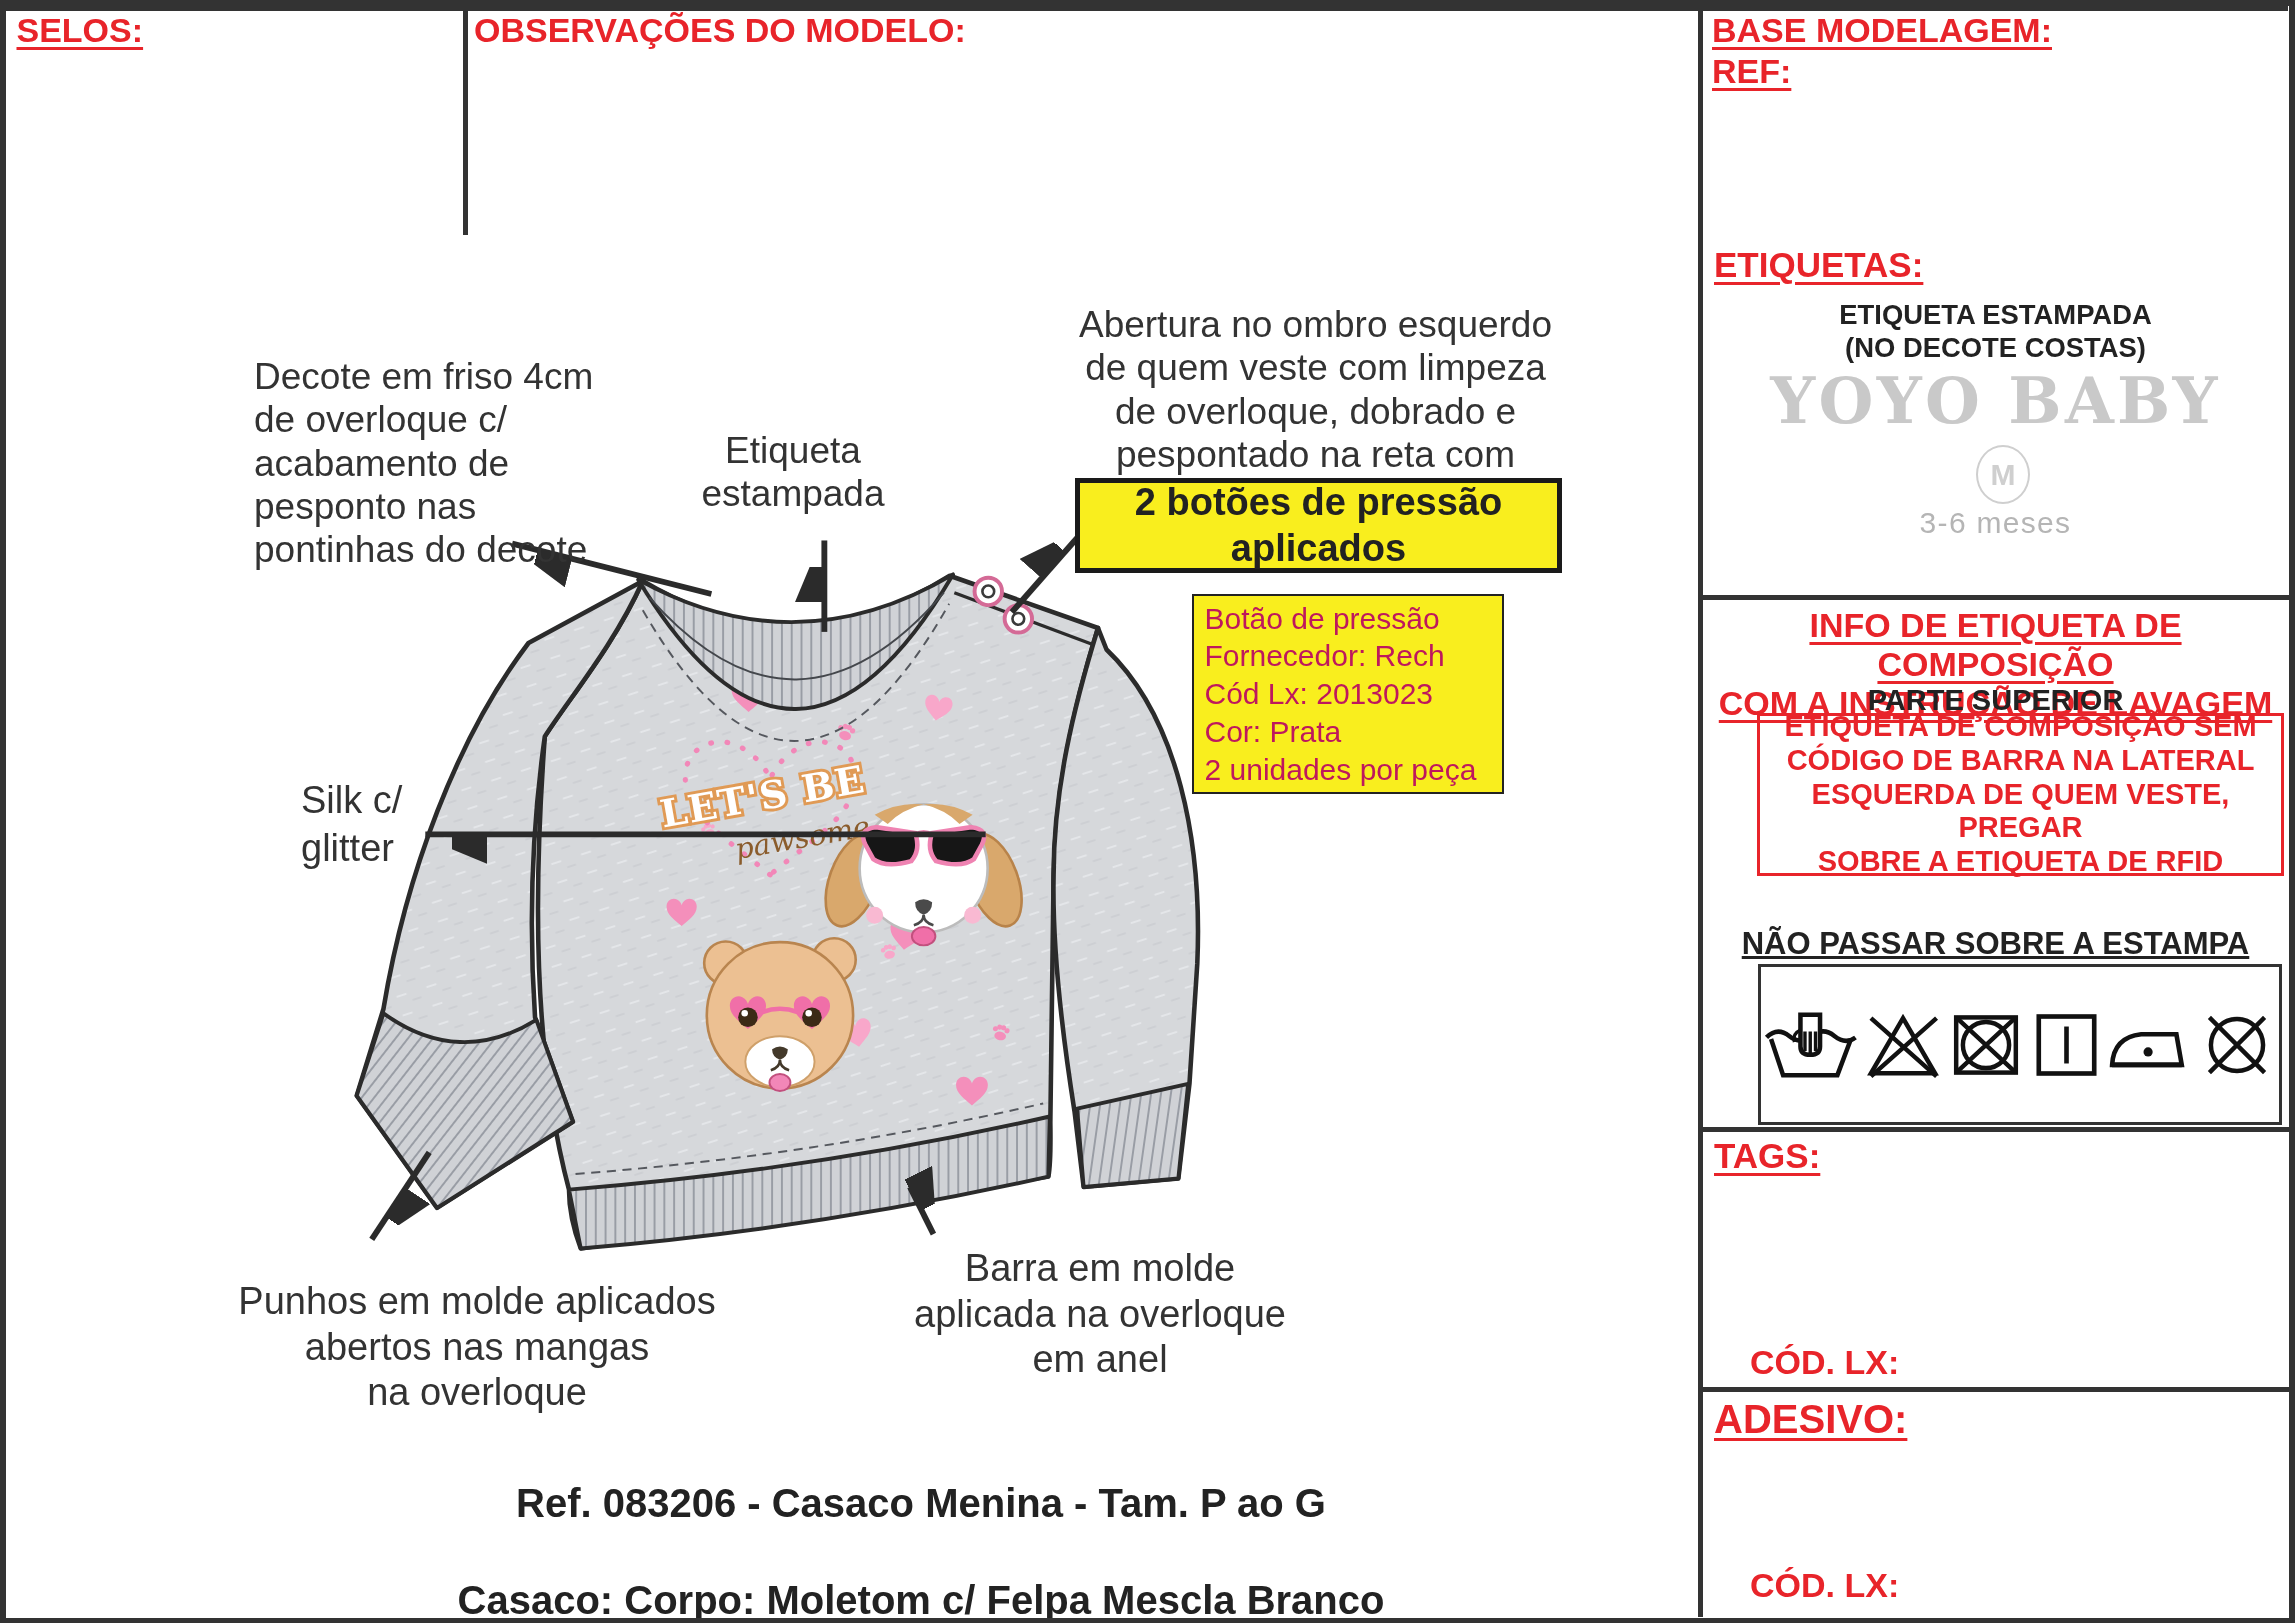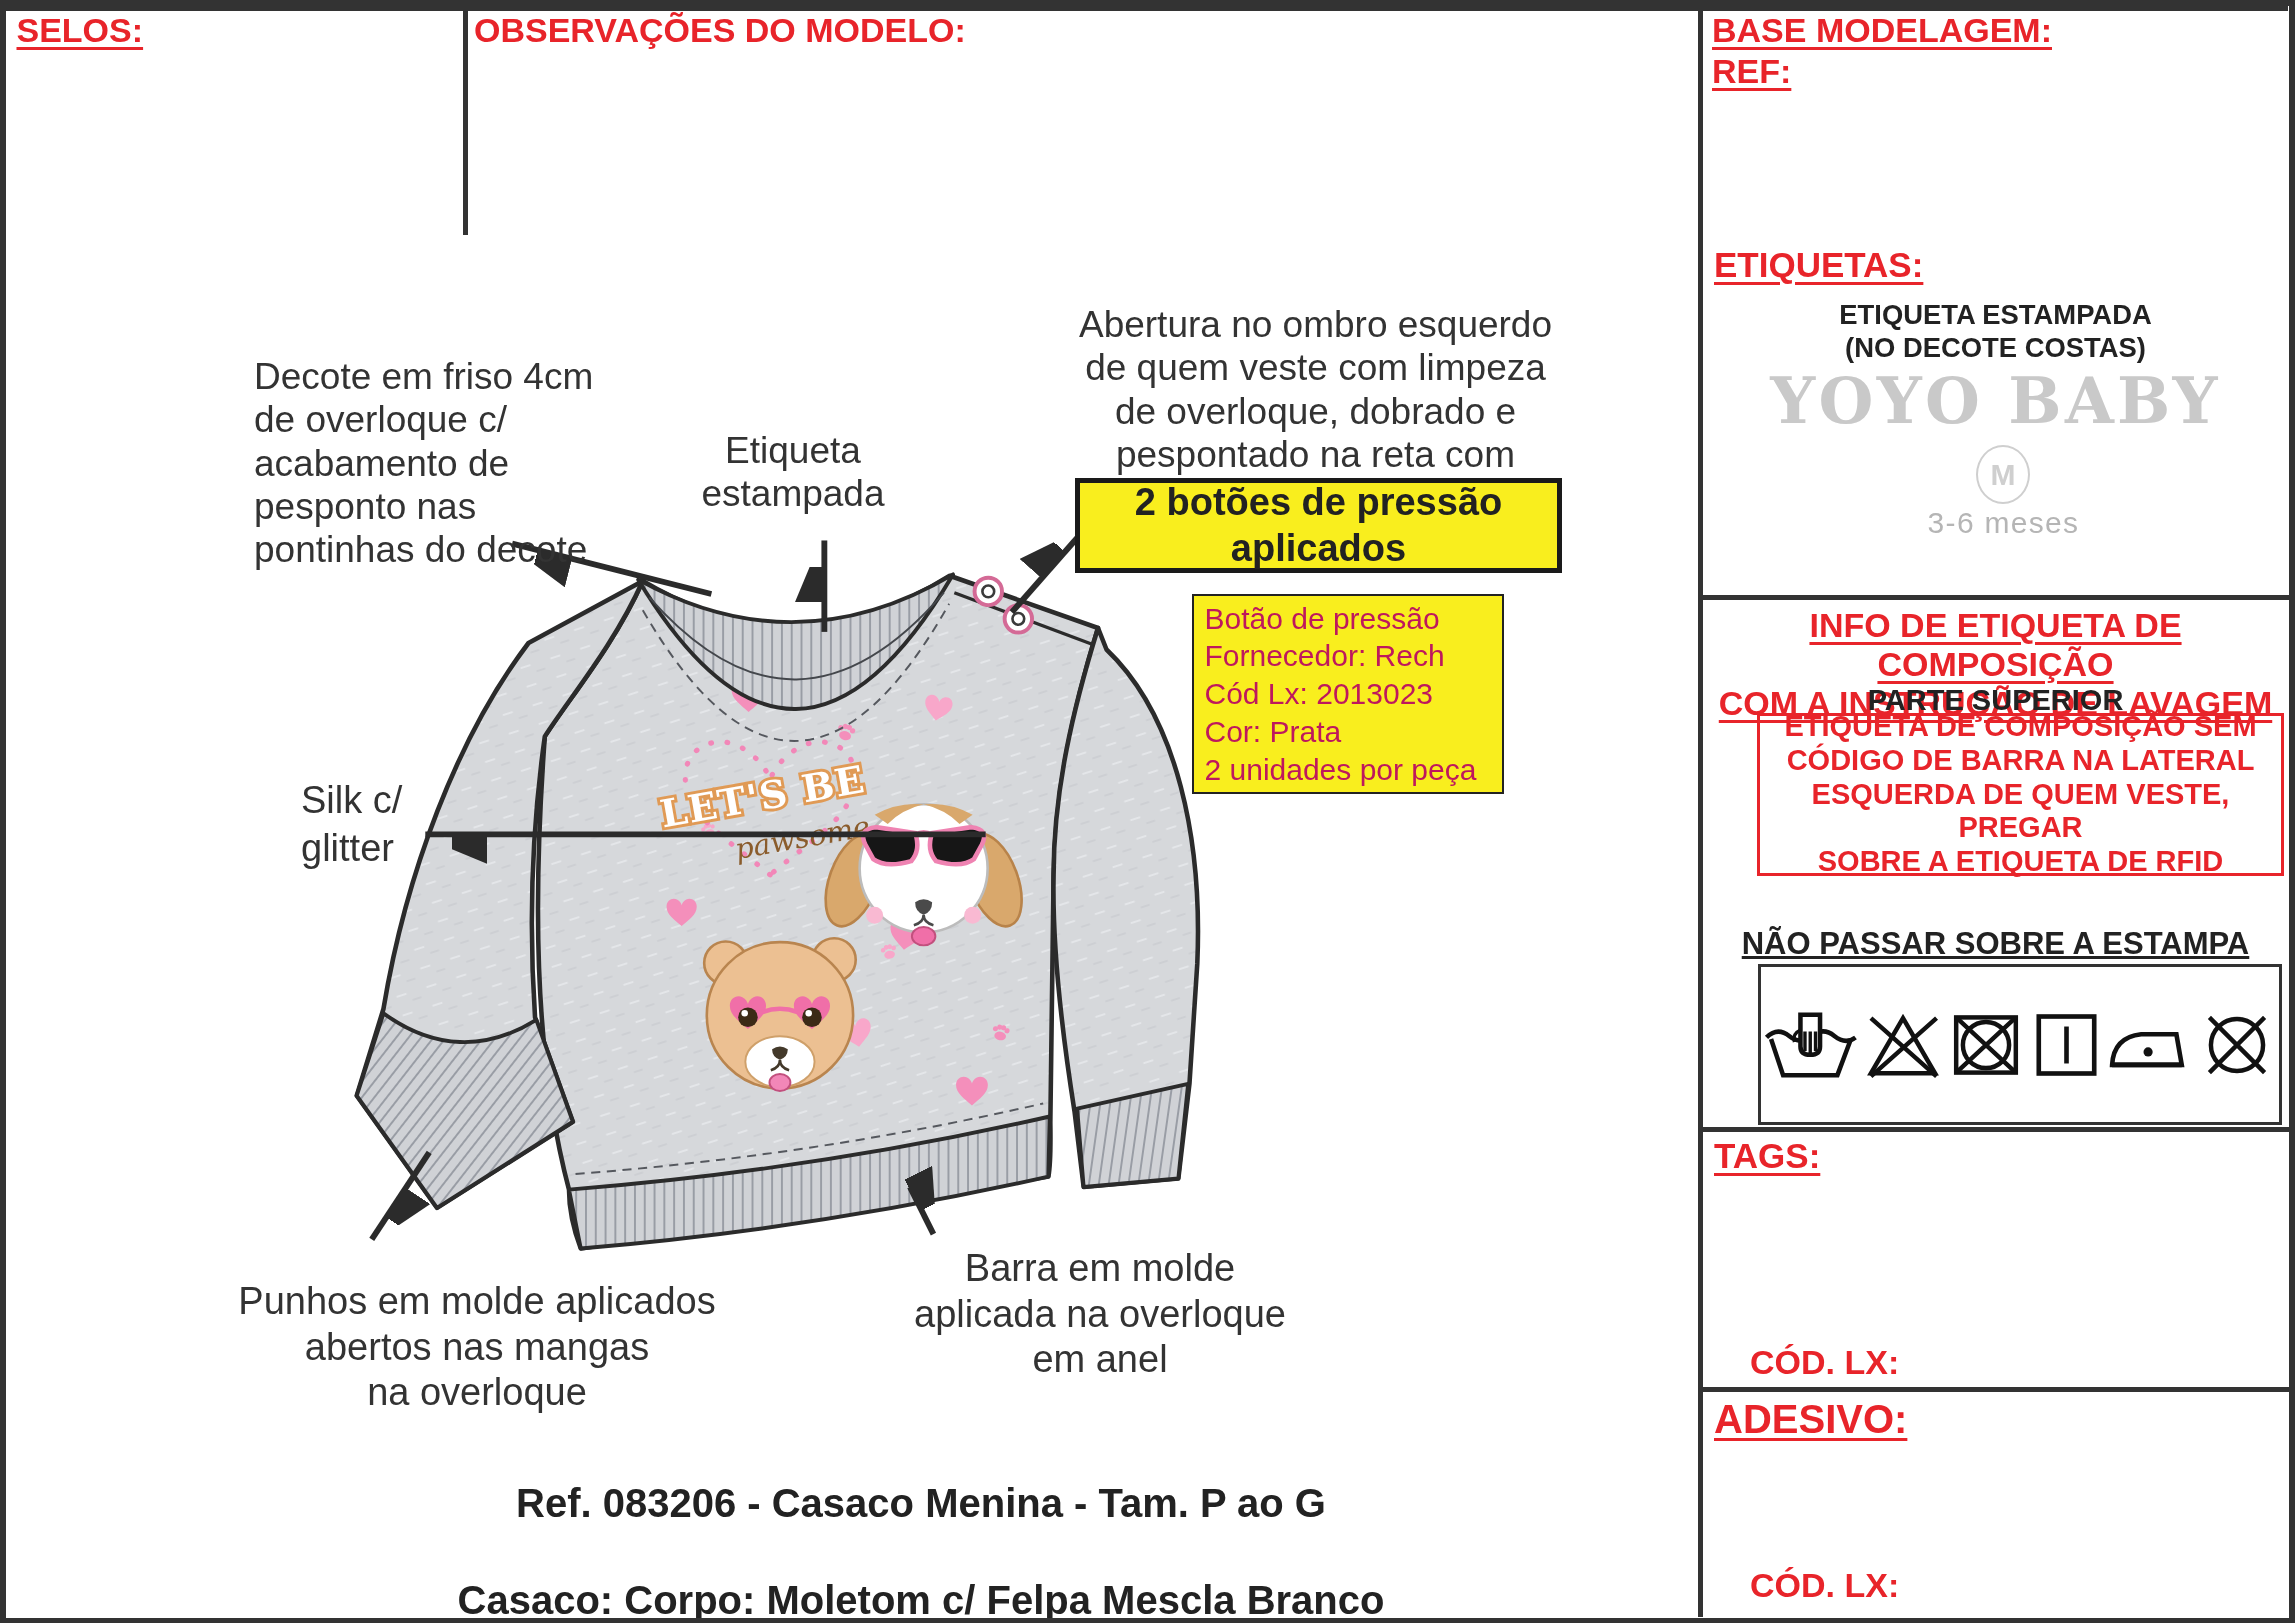--- a/index.html
+++ b/index.html
@@ -203,21 +203,21 @@
     
   </div>
 
   <div class="abs red-h" style="left:1708px;top:239px;font-size:35px;">ETIQUETAS:</div>
   <div class="abs blk-h center" style="left:1697px;top:293px;width:585px;font-size:27.4px;line-height:1.2;">ETIQUETA ESTAMPADA
 (NO DECOTE COSTAS)</div>
   <div class="abs center" style="left:1697px;top:358px;width:585px;font-family:'DejaVu Serif',serif;font-weight:bold;font-size:63px;color:#c9c9c9;letter-spacing:3.3px;z-index:4;">YOYO BABY</div>
   <div class="abs" style="left:1970px;top:439px;width:50px;height:55px;border:2.6px solid #cfcfcf;border-radius:50%;z-index:4;display:flex;align-items:center;justify-content:center;">
     <span style="font-size:30px;color:#cfcfcf;font-weight:bold;">M</span>
   </div>
-  <div class="abs center" style="left:1697px;top:500px;width:585px;font-size:30px;color:#b5b5b5;letter-spacing:1.3px;z-index:4;margin-left:8px;">3-6 meses</div>
+  <div class="abs center" style="left:1697px;top:500px;width:585px;font-size:30px;color:#b5b5b5;letter-spacing:1.3px;z-index:4;">3-6 meses</div>
 
   <div class="abs red-h center prelh" style="left:1697px;top:600px;width:585px;font-size:34px;">INFO DE ETIQUETA DE COMPOSIÇÃO
 COM A INSTRUÇÃO DE LAVAGEM</div>
   <div class="abs blk-h center" style="left:1697px;top:678px;width:585px;font-size:29px;">PARTE SUPERIOR</div>
   <div class="abs" style="left:1751px;top:707px;width:527px;height:163px;border:3.9px solid #e8242a;box-sizing:border-box;z-index:4;display:flex;align-items:center;justify-content:center;">
     <div class="prelh center" style="color:#e8242a;font-weight:bold;font-size:29px;line-height:1.17;">ETIQUETA DE COMPOSIÇÃO SEM
 CÓDIGO DE BARRA NA LATERAL
 ESQUERDA DE QUEM VESTE, PREGAR
 SOBRE A ETIQUETA DE RFID</div>
   </div>

